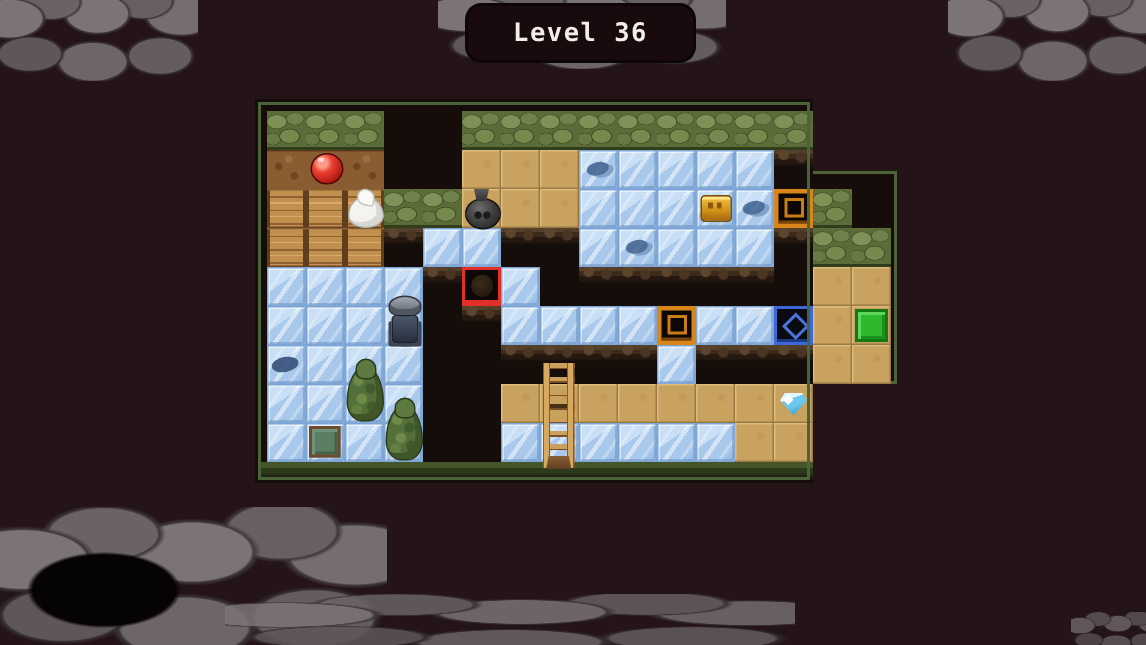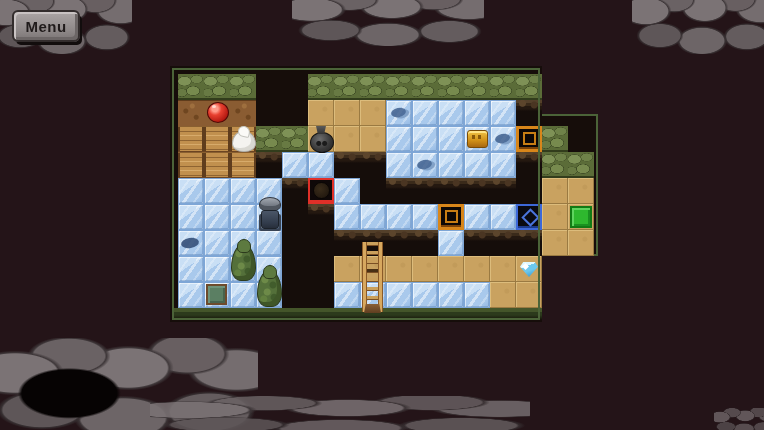--- a/index.html
+++ b/index.html
@@ -164,21 +164,21 @@
 <div class="stage">
 
   <div class="rocks rocks-tl"></div>
   <div class="rocks rocks-tr"></div>
   <div class="rocks rocks-badge"></div>
   <div class="rocks rocks-bl"></div>
   <div class="cave-hole"></div>
   <div class="rocks rocks-bottom"></div>
   <div class="rocks rocks-br"></div>
 
-  <button class="stone-btn btn-menu">Menu</button>
+  <div class="level-badge">Level 36</div>
 
   <div class="level" id="level">
     <div class="ext-bg"></div>
     <div id="tiles">
         <div class="tile tG" style="left: 8px; top: 8px;"></div>
         <div class="tile tG" style="left: 34px; top: 8px;"></div>
         <div class="tile tG" style="left: 60px; top: 8px;"></div>
         <div class="tile tG" style="left: 138px; top: 8px;"></div>
         <div class="tile tG" style="left: 164px; top: 8px;"></div>
         <div class="tile tG" style="left: 190px; top: 8px;"></div>

